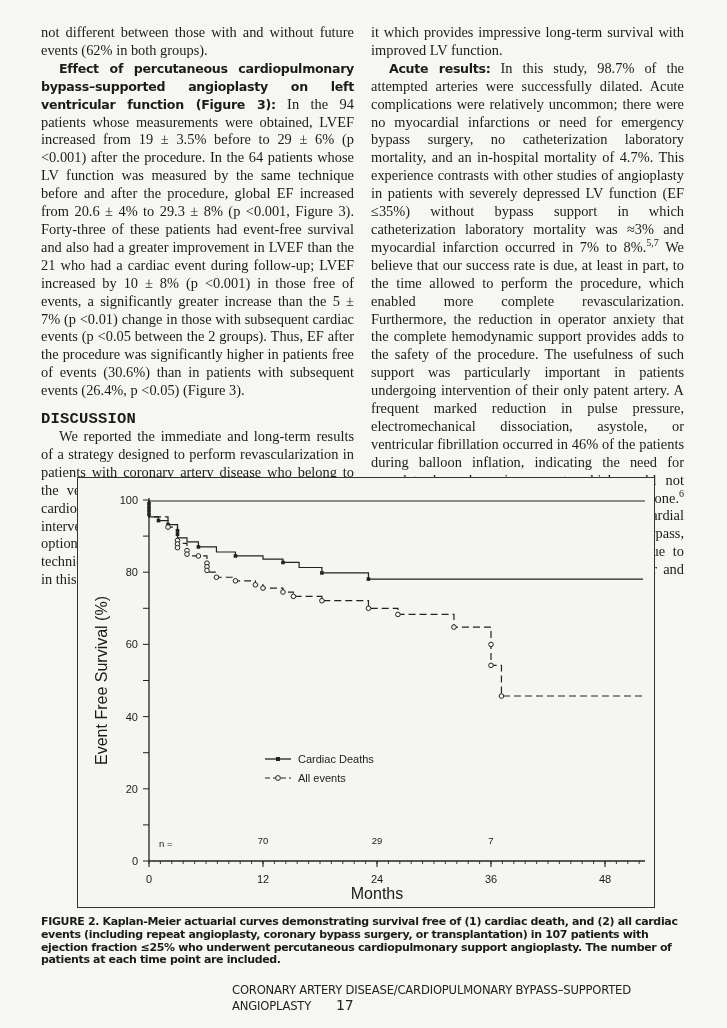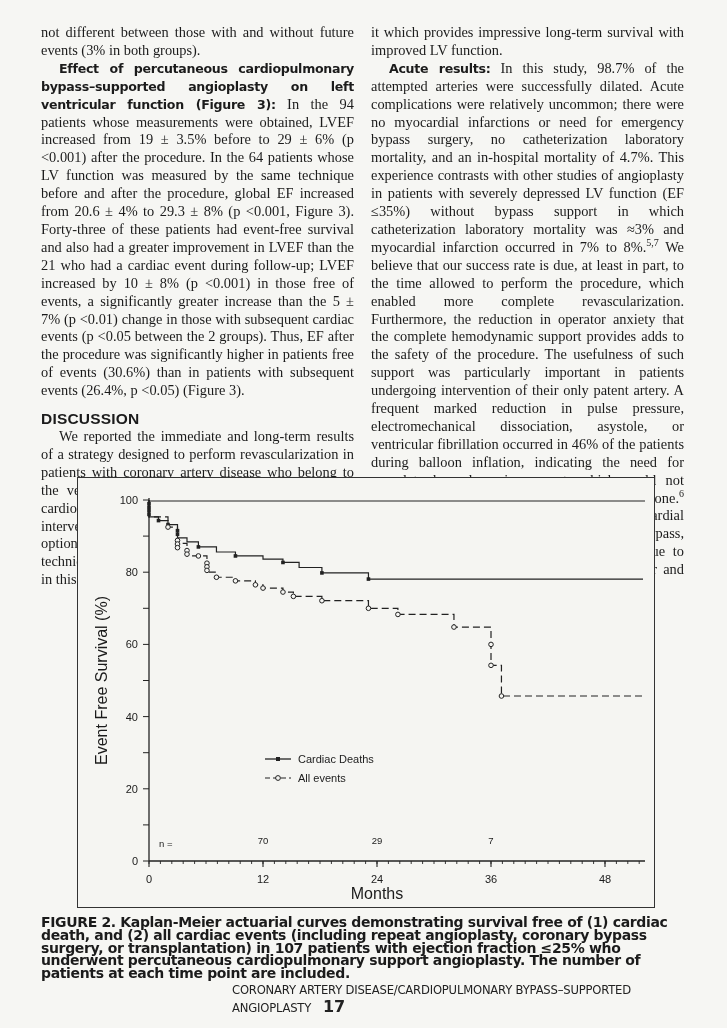--- a/index.html
+++ b/index.html
@@ -3,33 +3,33 @@
 <meta charset="utf-8">
 <style>
   html, body { margin:0; padding:0; }
   body { width:727px; height:1028px; background:#f6f6f3; position:relative; overflow:hidden; color:#1b1b1b; }
   .col { position:absolute; font-family:"Liberation Serif", serif; font-size:14.4px; line-height:17.9px; text-align:justify; }
   .col p { margin:0; text-indent:0; }
   .col p.ind { text-indent:18px; }
   .runin { font-family:"DejaVu Sans", sans-serif; font-weight:bold; font-size:12.6px; letter-spacing:-0.3px; }
   #col-left { left:41px; top:24px; width:313px; }
   #col-right { left:371px; top:24px; width:313px; }
-  .heading { font-family:Liberation Sans, sans-serif; font-weight:bold; font-size:15.5px; letter-spacing:0.2px; margin:10px 0 0 0; line-height:18px; }
+  .heading { font-family:Liberation Mono, monospace; font-weight:bold; font-size:15.5px; letter-spacing:0.2px; margin:10px 0 0 0; line-height:18px; }
   sup { font-size:10px; line-height:0; }
   #figure-box { position:absolute; left:77px; top:477px; width:578px; height:431px; border:1.5px solid #333; box-sizing:border-box; background:#f5f5f2; }
   #chart-svg { position:absolute; left:0; top:0; }
-  #caption { position:absolute; left:41px; top:916px; width:650px; font-family:"DejaVu Sans", sans-serif; font-size:14px; line-height:12.8px; font-weight:bold; letter-spacing:-0.35px; }
+  #caption { position:absolute; left:41px; top:916px; width:650px; font-family:"DejaVu Sans", sans-serif; font-size:11px; line-height:12.8px; font-weight:bold; letter-spacing:-0.35px; }
   #footer { position:absolute; left:232px; top:983px; font-family:"DejaVu Sans", sans-serif; font-size:11.6px; letter-spacing:-0.2px; color:#222; }
-  #footer .pg { font-weight:bold; font-size:16px; margin-left:12px; }
+  #footer .pg { font-weight:normal; font-size:14px; margin-left:25px; }
 </style>
 </head>
 <body>
 
 <div id="col-left" class="col">
-  <p>not different between those with and without future events (3% in both groups).</p>
+  <p>not different between those with and without future events (62% in both groups).</p>
   <p class="ind"><span class="runin">Effect of percutaneous cardiopulmonary bypass–supported angioplasty on left ventricular function (Figure 3):</span><span> In the 94 patients whose measurements were obtained, LVEF increased from 19 ± 3.5% before to 29 ± 6% (p &lt;0.001) after the procedure. In the 64 patients whose LV function was measured by the same technique before and after the procedure, global EF increased from 20.6 ± 4% to 29.3 ± 8% (p &lt;0.001, Figure 3). Forty-three of these patients had event-free survival and also had a greater improvement in LVEF than the 21 who had a cardiac event during follow-up; LVEF increased by 10 ± 8% (p &lt;0.001) in those free of events, a significantly greater increase than the 5 ± 7% (p &lt;0.01) change in those with subsequent cardiac events (p &lt;0.05 between the 2 groups). Thus, EF after the procedure was significantly higher in patients free of events (30.6%) than in patients with subsequent events (26.4%, p &lt;0.05) (Figure 3).</span></p>
   <div class="heading">DISCUSSION</div>
   <p class="ind">We reported the immediate and long-term results of a strategy designed to perform revascularization in patients with coronary artery disease who belong to the very highest risk subset. Use of percutaneous cardiopulmonary bypass to assist catheter-based intervention in this population appears to be a safe option evidenced by a low morbidity using the current technique and no procedural mortality. As described in this study,</p>
 </div>
 
 <div id="col-right" class="col">
   <p>it which provides impressive long-term survival with improved LV function.</p>
   <p class="ind"><span class="runin">Acute results:</span><span> In this study, 98.7% of the attempted arteries were successfully dilated. Acute complications were relatively uncommon; there were no myocardial infarctions or need for emergency bypass surgery, no catheterization laboratory mortality, and an in-hospital mortality of 4.7%. This experience contrasts with other studies of angioplasty in patients with severely depressed LV function (EF ≤35%) without bypass support in which catheterization laboratory mortality was ≈3% and myocardial infarction occurred in 7% to 8%.</span><sup>5,7</sup><span> We believe that our success rate is due, at least in part, to the time allowed to perform the procedure, which enabled more complete revascularization. Furthermore, the reduction in operator anxiety that the complete hemodynamic support provides adds to the safety of the procedure. The usefulness of such support was particularly important in patients undergoing intervention of their only patent artery. A frequent marked reduction in pulse pressure, electromechanical dissociation, asystole, or ventricular fibrillation occurred in 46% of the patients during balloon inflation, indicating the need for complete hemodynamic support, which could not have been provided by balloon pumping alone.</span><sup>6</sup><span> These observations also illustrate that myocardial ischemia is not prevented by cardiopulmonary bypass, since these cardiac events are likely to be due to ischemia induced by balloon inflation. Vascular and local complications were common in</span></p>
 </div>
 

